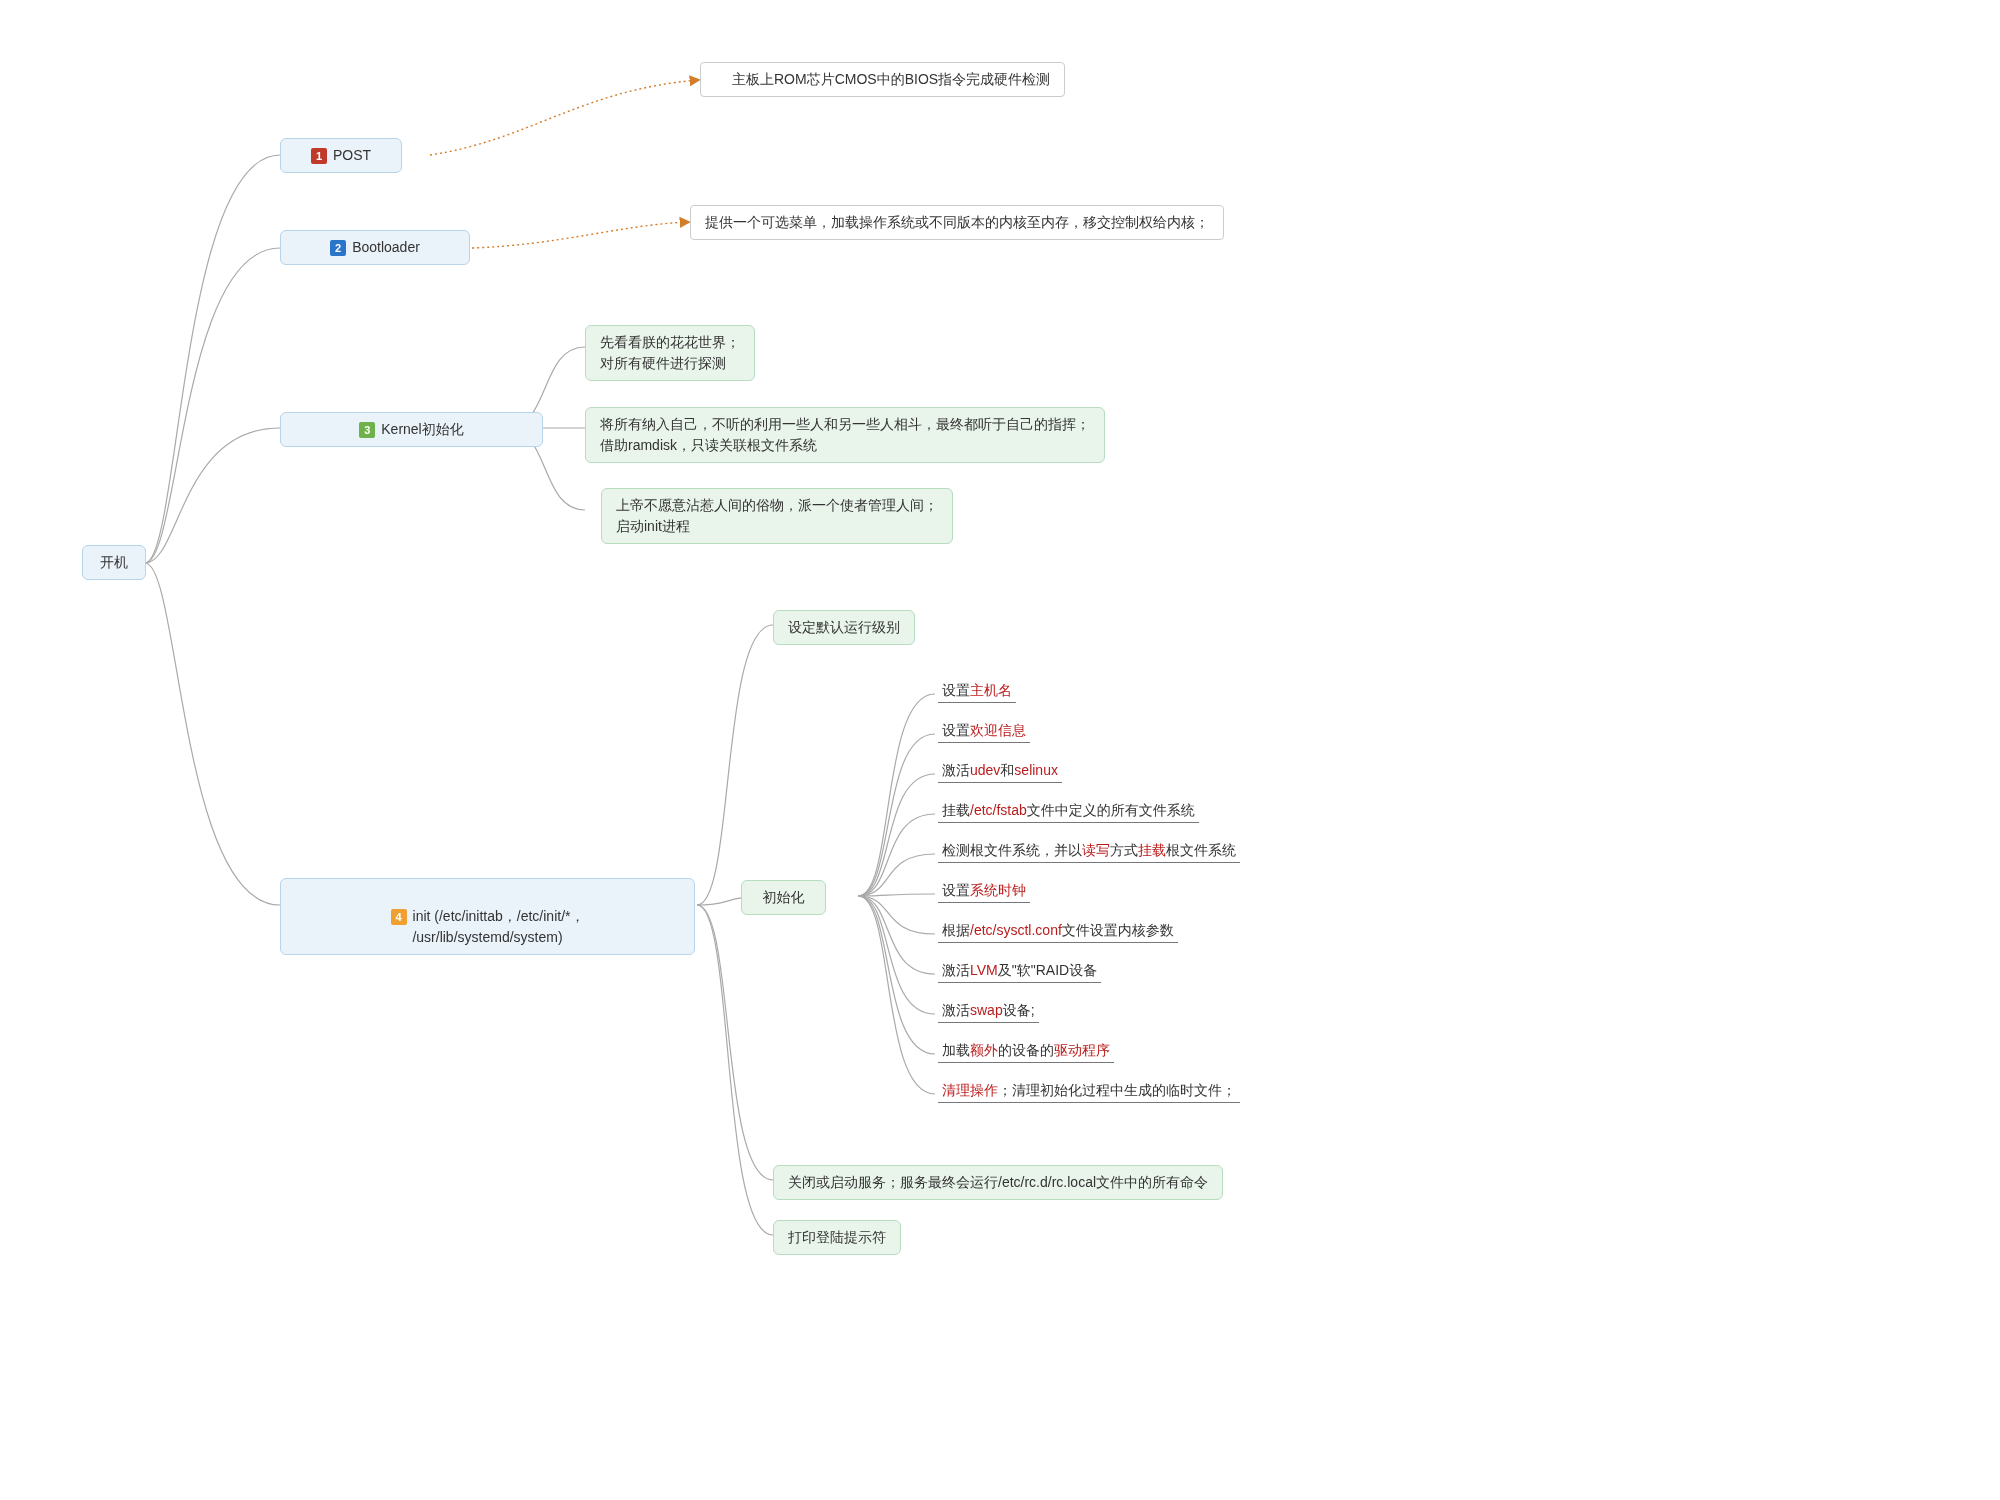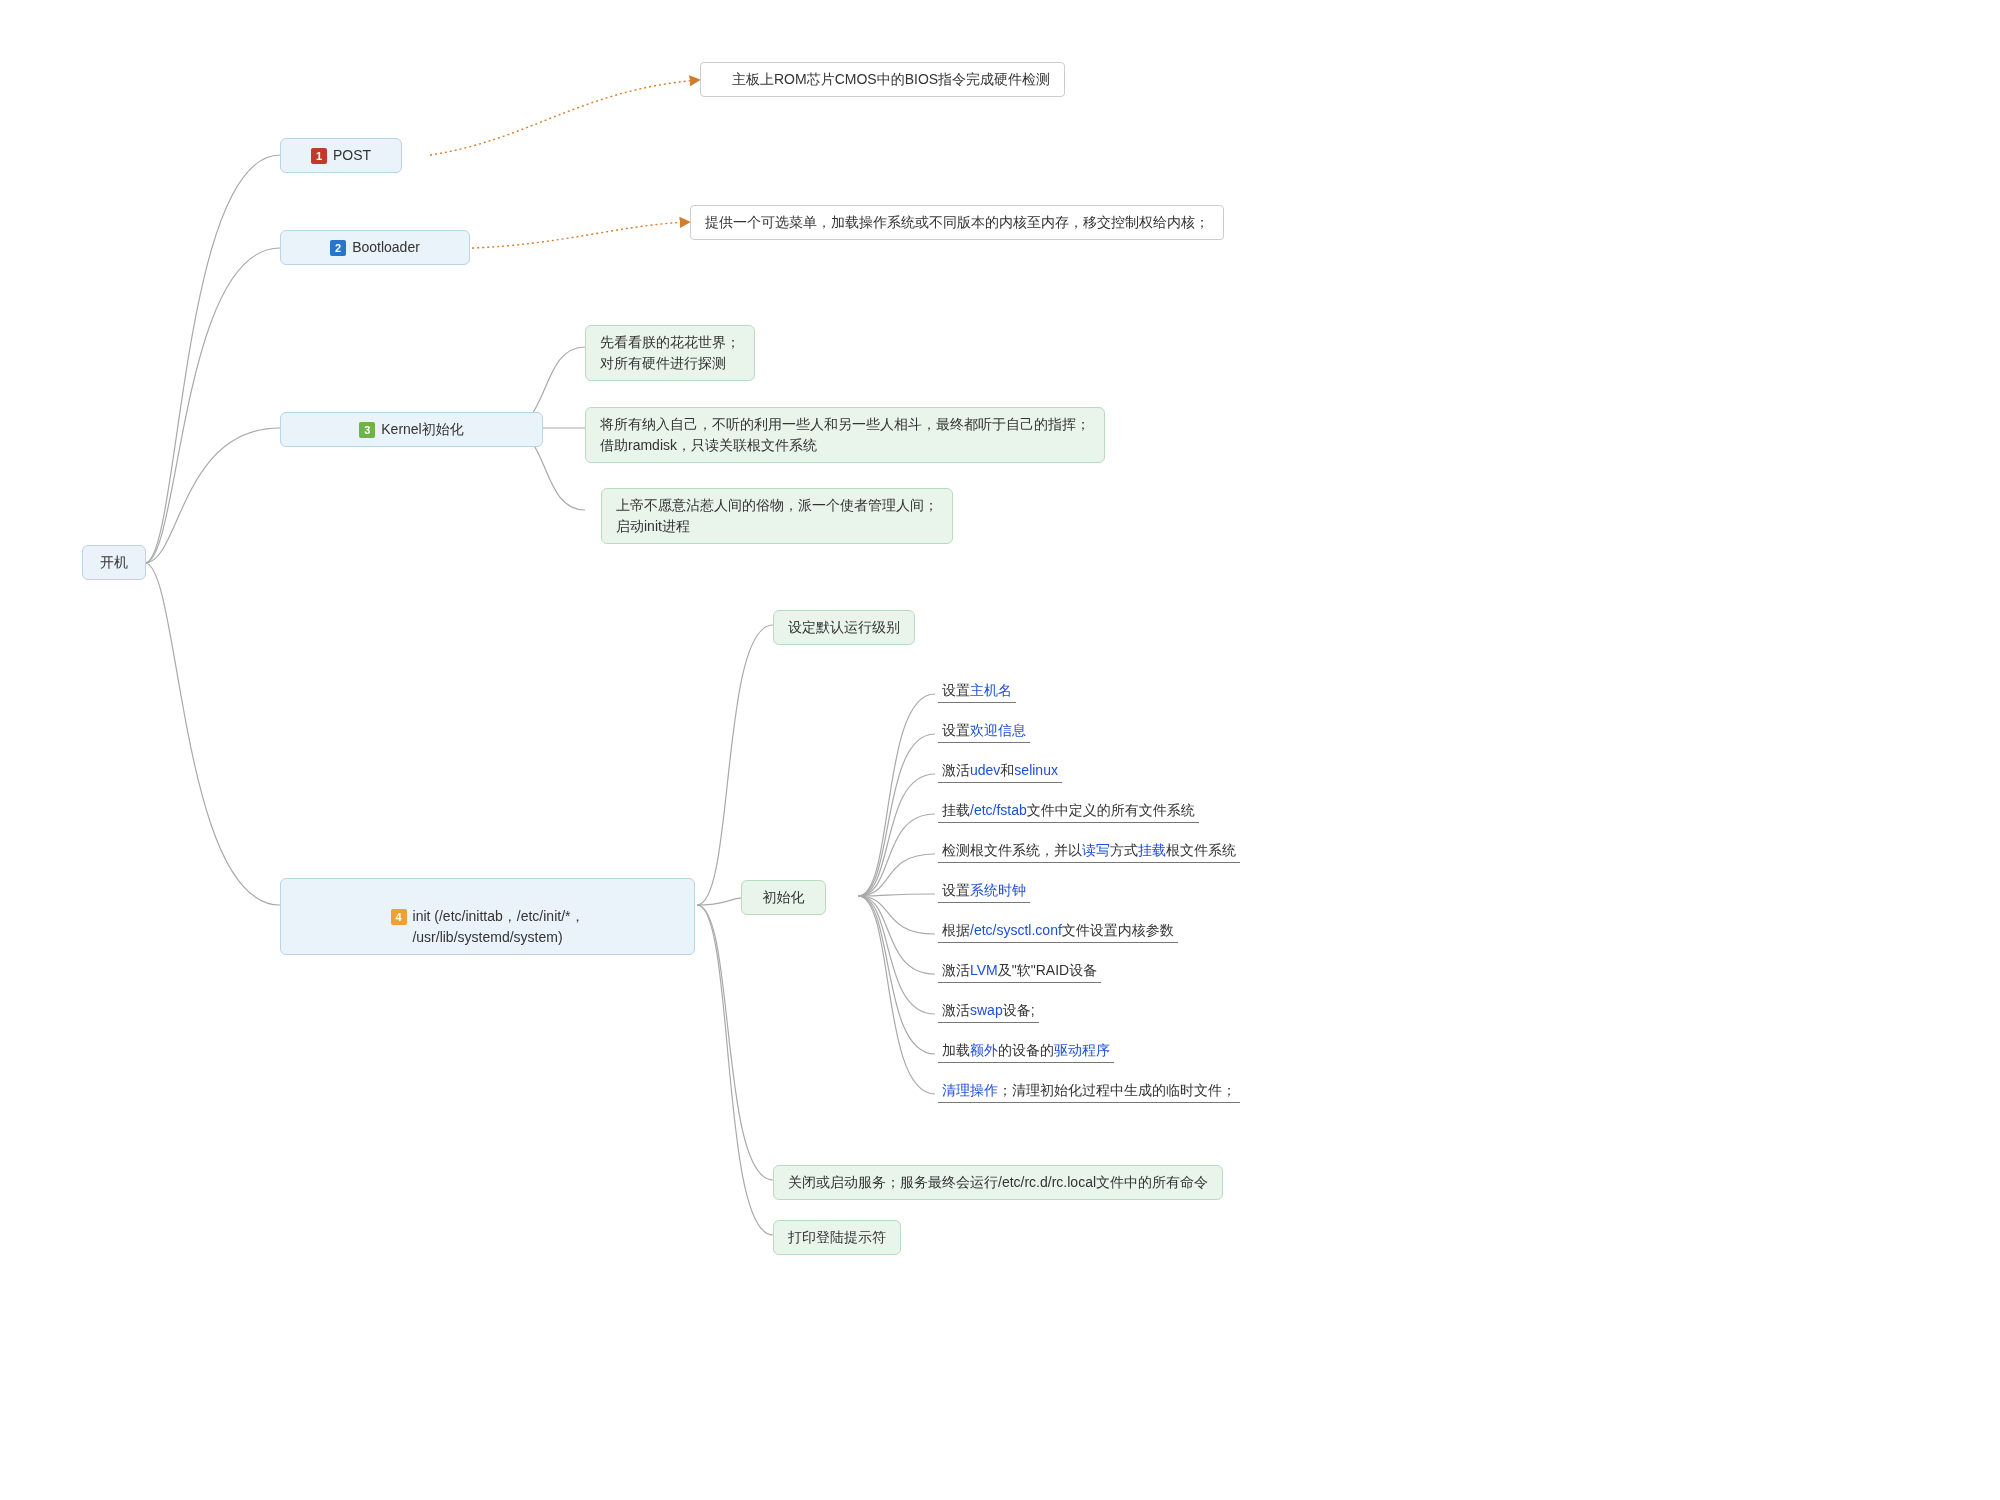--- a/index.html
+++ b/index.html
@@ -8,21 +8,21 @@
 .root { border:1px solid #b8d4e8; background:#eaf2fa; font-size:14px; text-align:center; }
 .main { border:1px solid #b8d4e8; background:#eaf2fa; text-align:center; }
 .green { border:1px solid #b8dcc0; background:#e9f4eb; }
 .grey { border:1px solid #ccc; background:#fff; border-radius:4px; }
 .leaf { border-bottom:1px solid #777; padding:2px 4px; }
 .badge { display:inline-block; width:16px; height:16px; color:#fff; font-size:11px; font-weight:bold; text-align:center; line-height:16px; border-radius:2px; margin-right:6px; vertical-align:middle; }
 .b-red { background:#c0392b; }
 .b-blue { background:#2975c9; }
 .b-green { background:#6fb24b; }
 .b-orange { background:#f0a030; }
-.red { color:#1d4ed8; }
+.red { color:#b91c1c; }
 svg { position:absolute; top:0; left:0; pointer-events:none; }
 </style>
 </head>
 <body>
 
 <svg width="2000" height="1500">
 
   <path d="M145,563 C180,563 180,155 280,155" stroke="#a9a9a9" fill="none" stroke-width="1.2"></path>
   <path d="M145,563 C180,563 180,248 280,248" stroke="#a9a9a9" fill="none" stroke-width="1.2"></path>
   <path d="M145,563 C180,563 180,428 280,428" stroke="#a9a9a9" fill="none" stroke-width="1.2"></path>

